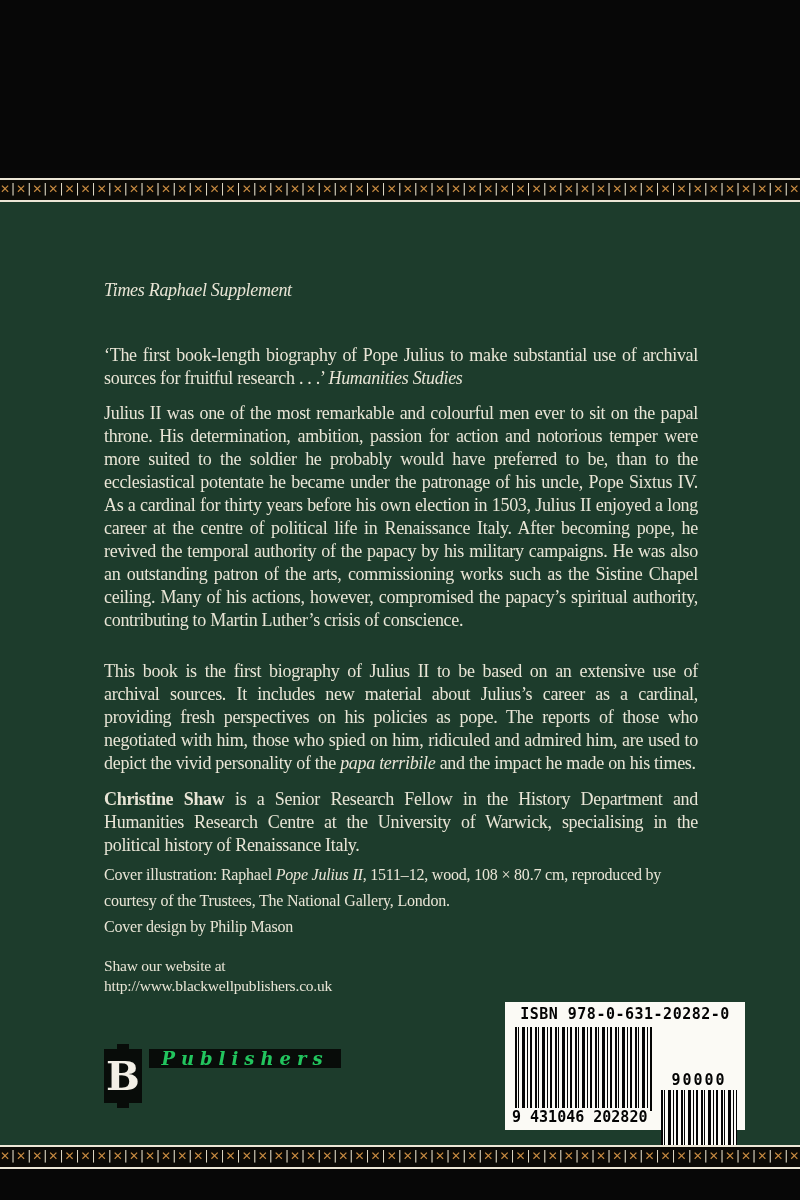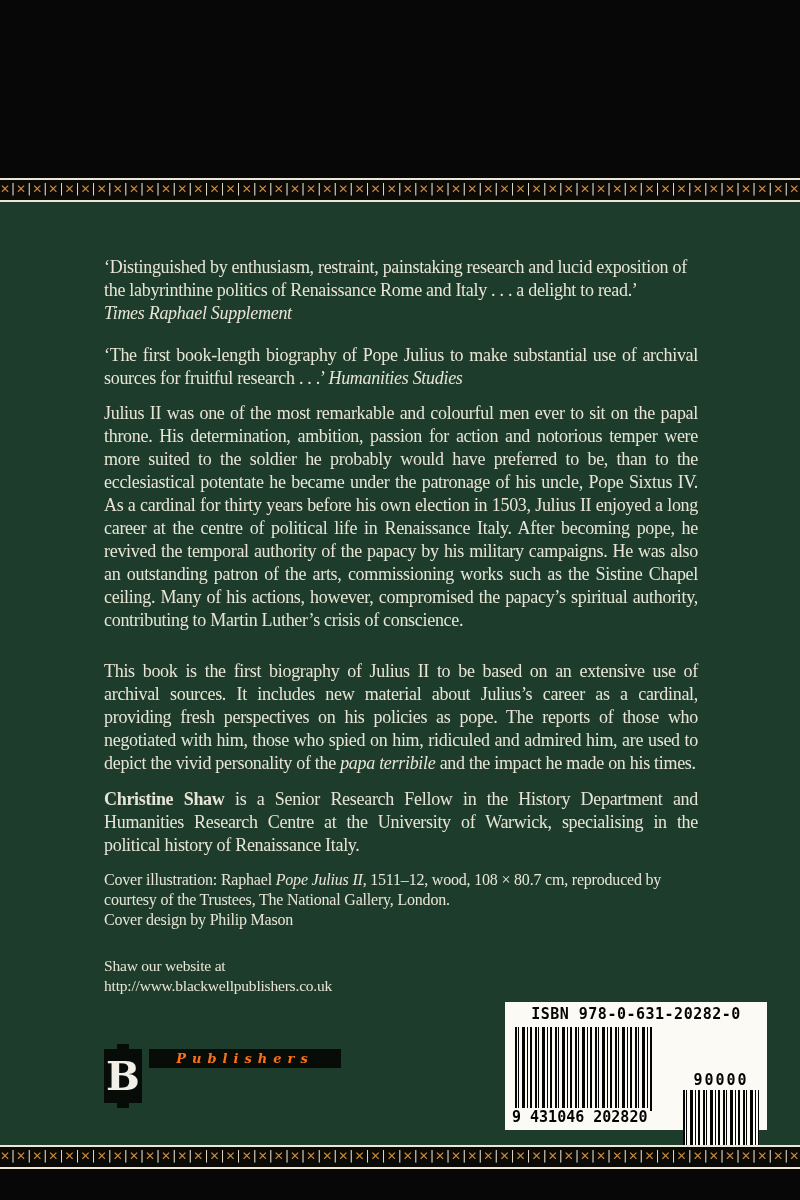--- a/index.html
+++ b/index.html
@@ -32,21 +32,21 @@
     position:absolute;left:104px;width:594px;color:#e9e5d6;
     font-size:18px;line-height:23px;letter-spacing:-0.3px;
     text-align:justify;margin:0;
   }
   .q1{top:256px;text-align:left;}
   .q1-source{font-style:italic;}
   .q2{top:344px;}
   .p1{top:402px;}
   .p2{top:660px;}
   .bio{top:788px;}
-  .credit{top:862px;font-size:16px;line-height:20px;text-align:left;letter-spacing:-0.2px;margin-top:8px;}
+  .credit{top:862px;font-size:16px;line-height:26px;text-align:left;letter-spacing:-0.2px;}
   .website{top:956px;font-size:15.5px;line-height:20px;text-align:left;letter-spacing:-0.2px;}
 
   
   .logo{position:absolute;left:104px;top:1049px;display:flex;align-items:flex-start;}
   .logo-b{
     position:relative;width:38px;height:54px;background:#080c09;
     color:#f2efe6;display:flex;align-items:center;justify-content:center;
     font-family:"DejaVu Serif",serif;font-size:40px;font-weight:bold;line-height:1;
   }
   .logo-b::before,.logo-b::after{
@@ -56,29 +56,28 @@
   .logo-b::after{bottom:-5px;}
   .logo-right{margin-left:7px;width:192px;}
   .logo-word{
     font-family:"Liberation Sans",sans-serif;font-size:29px;line-height:33px;
     letter-spacing:2px;color:#0a100c;white-space:nowrap;font-weight:500;
   }
   .logo-pub{
     background:#080c09;height:19px;display:flex;align-items:center;justify-content:center;
   }
   .logo-pub span{
-    color:#f97316;font-family:"DejaVu Serif",serif;font-style:italic;font-weight:bold;
-    font-size:13px;letter-spacing:6px;white-space:nowrap;
+    color:#22c55e;font-family:"DejaVu Serif",serif;font-style:italic;font-weight:bold;
+    font-size:18px;letter-spacing:6px;white-space:nowrap;
   }
 
   
   .isbn-box{
     position:absolute;left:505px;top:1002px;width:240px;height:128px;
     background:#fbfaf5;
-    padding-left:22px;
   }
   .isbn-label{
     position:absolute;left:0;top:3px;width:100%;text-align:center;
     font-family:"DejaVu Sans Mono",monospace;font-weight:bold;font-size:15px;
     letter-spacing:0.5px;color:#040404;white-space:nowrap;
   }
   .bars{
     background:repeating-linear-gradient(90deg,
       #050505 0px,#050505 2px,#fbfaf5 2px,#fbfaf5 3px,
       #050505 3px,#050505 4px,#fbfaf5 4px,#fbfaf5 7px,
@@ -101,21 +100,21 @@
 </style>
 </head>
 <body>
 
 <div>
 
   <div class="green-panel"></div>
 
   <div class="ornament ornament-top"><span class="orn-x">✕</span><span class="orn-s">|</span><span class="orn-x">✕</span><span class="orn-s">|</span><span class="orn-x">✕</span><span class="orn-s">|</span><span class="orn-x">✕</span><span class="orn-s">|</span><span class="orn-x">✕</span><span class="orn-s">|</span><span class="orn-x">✕</span><span class="orn-s">|</span><span class="orn-x">✕</span><span class="orn-s">|</span><span class="orn-x">✕</span><span class="orn-s">|</span><span class="orn-x">✕</span><span class="orn-s">|</span><span class="orn-x">✕</span><span class="orn-s">|</span><span class="orn-x">✕</span><span class="orn-s">|</span><span class="orn-x">✕</span><span class="orn-s">|</span><span class="orn-x">✕</span><span class="orn-s">|</span><span class="orn-x">✕</span><span class="orn-s">|</span><span class="orn-x">✕</span><span class="orn-s">|</span><span class="orn-x">✕</span><span class="orn-s">|</span><span class="orn-x">✕</span><span class="orn-s">|</span><span class="orn-x">✕</span><span class="orn-s">|</span><span class="orn-x">✕</span><span class="orn-s">|</span><span class="orn-x">✕</span><span class="orn-s">|</span><span class="orn-x">✕</span><span class="orn-s">|</span><span class="orn-x">✕</span><span class="orn-s">|</span><span class="orn-x">✕</span><span class="orn-s">|</span><span class="orn-x">✕</span><span class="orn-s">|</span><span class="orn-x">✕</span><span class="orn-s">|</span><span class="orn-x">✕</span><span class="orn-s">|</span><span class="orn-x">✕</span><span class="orn-s">|</span><span class="orn-x">✕</span><span class="orn-s">|</span><span class="orn-x">✕</span><span class="orn-s">|</span><span class="orn-x">✕</span><span class="orn-s">|</span><span class="orn-x">✕</span><span class="orn-s">|</span><span class="orn-x">✕</span><span class="orn-s">|</span><span class="orn-x">✕</span><span class="orn-s">|</span><span class="orn-x">✕</span><span class="orn-s">|</span><span class="orn-x">✕</span><span class="orn-s">|</span><span class="orn-x">✕</span><span class="orn-s">|</span><span class="orn-x">✕</span><span class="orn-s">|</span><span class="orn-x">✕</span><span class="orn-s">|</span><span class="orn-x">✕</span><span class="orn-s">|</span><span class="orn-x">✕</span><span class="orn-s">|</span><span class="orn-x">✕</span><span class="orn-s">|</span><span class="orn-x">✕</span><span class="orn-s">|</span><span class="orn-x">✕</span><span class="orn-s">|</span><span class="orn-x">✕</span><span class="orn-s">|</span><span class="orn-x">✕</span><span class="orn-s">|</span><span class="orn-x">✕</span><span class="orn-s">|</span><span class="orn-x">✕</span><span class="orn-s">|</span><span class="orn-x">✕</span><span class="orn-s">|</span><span class="orn-x">✕</span><span class="orn-s">|</span><span class="orn-x">✕</span></div>
 
-  <p class="tblock q1"><span>‘Distinguished by enthusiasm, restraint, painstaking research and lucid exposition of the labyrinthine politics of Renaissance Rome and Italy . . . a delight to read.’</span><br>
+  <p class="tblock q1"><br>
     <span class="q1-source">Times Raphael Supplement</span>
   </p>
 
   <p class="tblock q2"><span>‘The first book-length biography of Pope Julius to make substantial use of archival sources for fruitful research . . .’ </span><span style="font-style: italic;">Humanities Studies</span></p>
 
   <p class="tblock p1"><span>Julius II was one of the most remarkable and colourful men ever to sit on the papal throne. His determination, ambition, passion for action and notorious temper were more suited to the soldier he probably would have preferred to be, than to the ecclesiastical potentate he became under the patronage of his uncle, Pope Sixtus IV. As a cardinal for thirty years before his own election in 1503, Julius II enjoyed a long career at the centre of political life in Renaissance Italy. After becoming pope, he revived the temporal authority of the papacy by his military campaigns. He was also an outstanding patron of the arts, commissioning works such as the Sistine Chapel ceiling. Many of his actions, however, compromised the papacy’s spiritual authority, contributing to Martin Luther’s crisis of conscience.</span></p>
 
   <p class="tblock p2"><span>This book is the first biography of Julius II to be based on an extensive use of archival sources. It includes new material about Julius’s career as a cardinal, providing fresh perspectives on his policies as pope. The reports of those who negotiated with him, those who spied on him, ridiculed and admired him, are used to depict the vivid personality of the </span><span style="font-style: italic;">papa terribile</span><span> and the impact he made on his times.</span></p>
 
   <p class="tblock bio"><span style="font-weight: bold;">Christine Shaw</span><span> is a Senior Research Fellow in the History Department and Humanities Research Centre at the University of Warwick, specialising in the political history of Renaissance Italy.</span></p>

